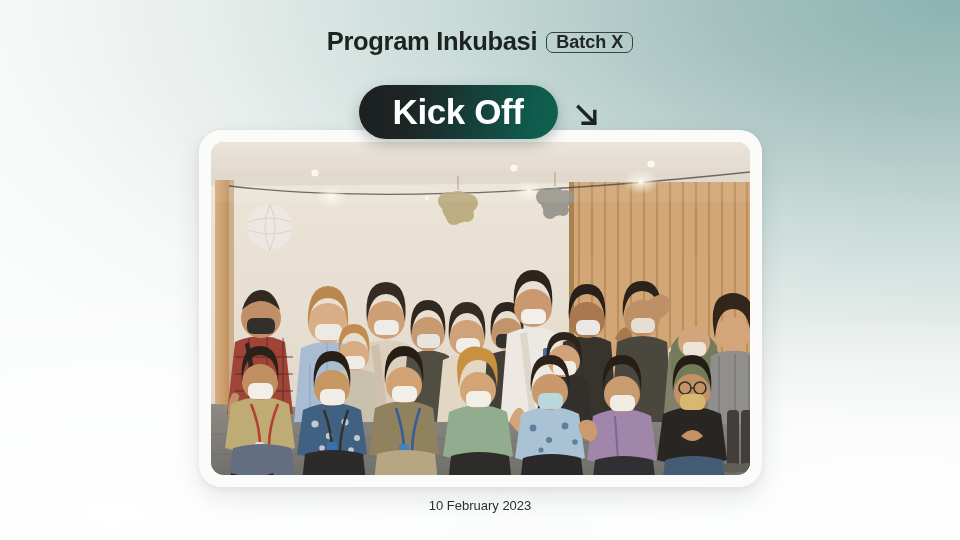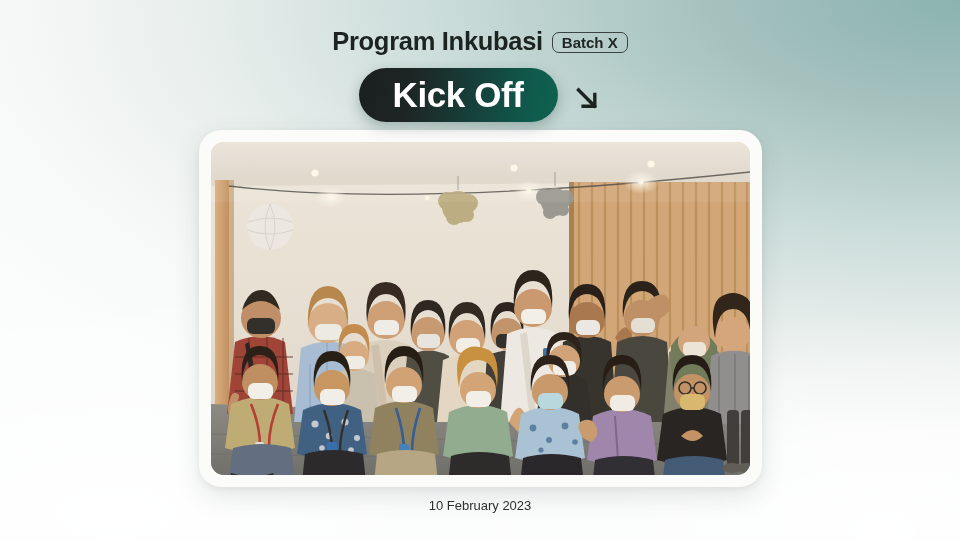--- a/index.html
+++ b/index.html
@@ -62,35 +62,35 @@
   }
 
   .batch-pill {
     display: inline-flex;
     align-items: center;
     justify-content: center;
     height: 21px;
     padding: 0 9px;
     border: 1.3px solid #3a4240;
     border-radius: 7px;
-    font-size: 15px;
+    font-size: 18px;
     font-weight: 700;
     color: #202725;
     line-height: 1;
     background: transparent;
     white-space: nowrap;
     box-sizing: border-box;
   }
 
   .kick-row {
     display: flex;
     align-items: center;
     justify-content: center;
     gap: 14px;
-    margin-top: 10px;
+    margin-top: 27px;
     height: 54px;
   }
 
   .kick-pill {
     position: relative;
     display: inline-flex;
     align-items: center;
     justify-content: center;
     height: 54px;
     padding: 0 34px 2px 34px;

